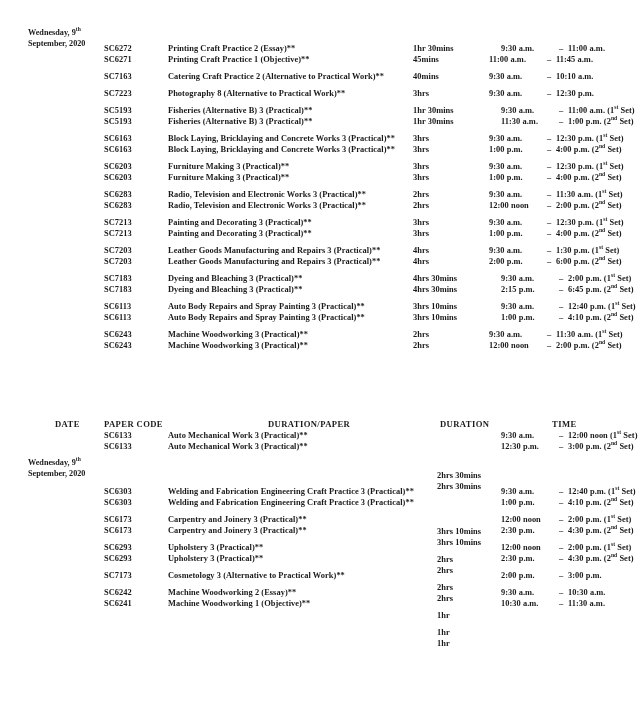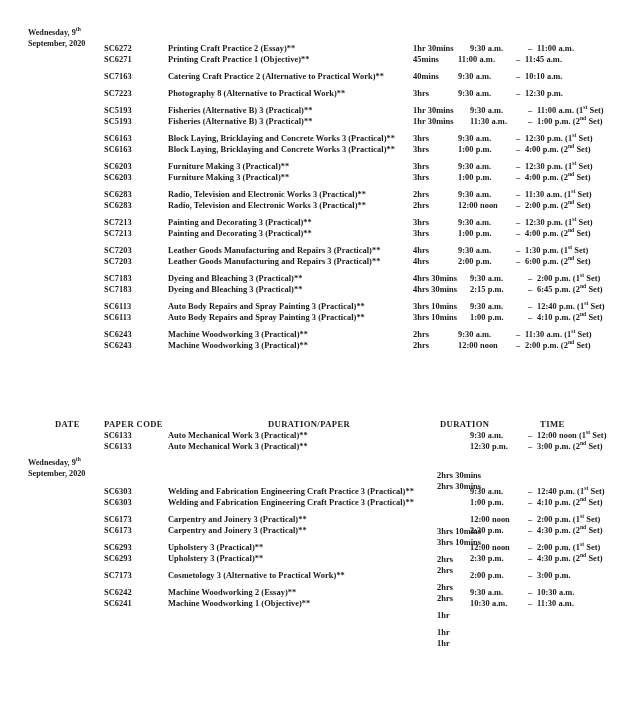--- a/index.html
+++ b/index.html
@@ -33,33 +33,33 @@
   }
   .c-code{position:absolute;left:104px;top:0;}
   .c-subj{position:absolute;left:168px;top:0;}
   .c-dur{position:absolute;top:0;}
   .c-dur.pos-a{left:413px;}
   .c-dur.pos-b{left:437px;margin-top:40px;}
   .c-time{position:absolute;top:0;}
   .c-time.pos-a{left:458px;}
   .c-time.pos-b{left:470px;}
 
-  .t-start{display:inline-block;width:58px;}
+  .t-start{display:inline-block;width:58px;margin-left:31px;}
   .t-dash{display:inline-block;width:9px;}
 
   sup{font-size:5.6px;vertical-align:super;line-height:0;}
 
   
   .hdr{position:absolute;left:0;width:588px;height:12px;
        font-size:8.6px;font-weight:bold;letter-spacing:0.4px;}
   .hdr .h-date{position:absolute;left:55px;top:0;}
   .hdr .h-code{position:absolute;left:104px;top:0;}
   .hdr .h-subj{position:absolute;left:268px;top:0;}
   .hdr .h-dur{position:absolute;left:440px;top:0;}
-  .hdr .h-time{position:absolute;left:540px;top:0;}
+  .hdr .h-time{position:absolute;left:552px;top:0;}
 </style>
 </head>
 <body>
 
 <div class="page">
 
   <div class="block" id="block1-date" style="top:28px;">
     <div class="c-date">
       <span>Wednesday, 9</span><sup>th</sup><br>
       <span>September, 2020</span>

